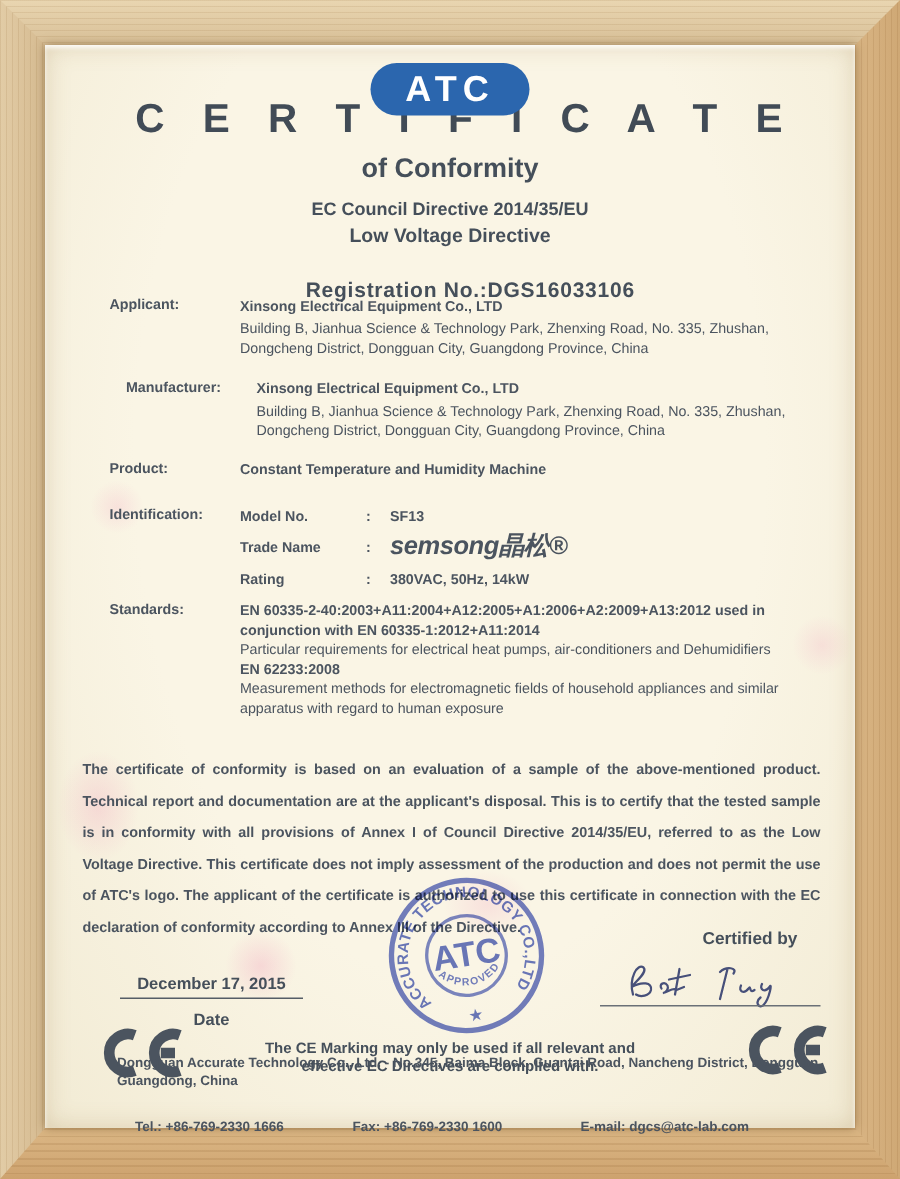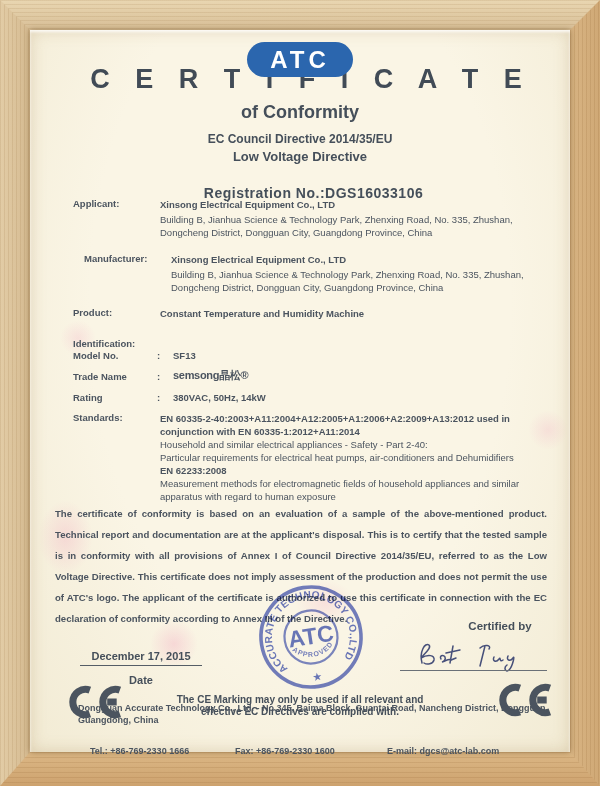--- a/index.html
+++ b/index.html
@@ -61,27 +61,27 @@
   
   .info{position:absolute;top:168px;left:43px;right:10px;color:#4b545f;font-size:9.5px;}
   .row{display:flex;align-items:flex-start;}
   .row-label{width:87px;font-weight:700;flex:none;}
   .row-value{width:400px;flex:none;}
   .party{margin-bottom:14px;}
   .party .name{font-weight:700;line-height:14px;}
   .party .addr{line-height:13px;margin-top:1px;}
   .product-row{margin-bottom:17px;}
   .product-row .row-value{font-weight:700;line-height:14px;}
-  .ident{margin-bottom:8px;flex-direction:column;}
+  .ident{margin-bottom:8px;}
   .subrow{display:flex;margin-bottom:8px;line-height:13px;}
   .subrow .sname{width:84px;font-weight:700;flex:none;}
   .subrow .scolon{width:16px;font-weight:700;flex:none;}
   .subrow .sval{font-weight:700;}
   .tradename{
-    font-size:11px;font-weight:800;letter-spacing:-.3px;line-height:14px;margin-top:-2px;
+    font-size:17px;font-weight:800;letter-spacing:-.3px;line-height:14px;margin-top:-2px;font-style:italic;
   }
   .standards .std-item{line-height:13px;}
   .standards .b{font-weight:700;}
   
   .declaration{
     position:absolute;top:473px;left:25px;right:23px;
     font-size:9.6px;font-weight:700;color:#4b545f;line-height:21px;text-align:justify;
   }
   
   .bottom{position:absolute;top:548px;left:0;right:0;height:120px;color:#454f5a;}
@@ -171,21 +171,20 @@
           <span class="scolon">:</span>
           <span class="sval">380VAC, 50Hz, 14kW</span>
         </div>
       </div>
     </div>
 
     <div class="row standards">
       <div class="row-label">Standards:</div>
       <div class="row-value">
         <div class="std-item b">EN 60335-2-40:2003+A11:2004+A12:2005+A1:2006+A2:2009+A13:2012 used in conjunction with EN 60335-1:2012+A11:2014</div>
-        <div class="std-item">Household and similar electrical appliances - Safety - Part 2-40:</div>
         <div class="std-item">Particular requirements for electrical heat pumps, air-conditioners and Dehumidifiers</div>
         <div class="std-item b">EN 62233:2008</div>
         <div class="std-item">Measurement methods for electromagnetic fields of household appliances and similar apparatus with regard to human exposure</div>
       </div>
     </div>
   </div>
 
   <div class="declaration">The certificate of conformity is based on an evaluation of a sample of the above-mentioned product. Technical report and documentation are at the applicant's disposal. This is to certify that the tested sample is in conformity with all provisions of Annex I of Council Directive 2014/35/EU, referred to as the Low Voltage Directive. This certificate does not imply assessment of the production and does not permit the use of ATC's logo. The applicant of the certificate is authorized to use this certificate in connection with the EC declaration of conformity according to Annex III of the Directive.</div>
 
   <div class="bottom">

